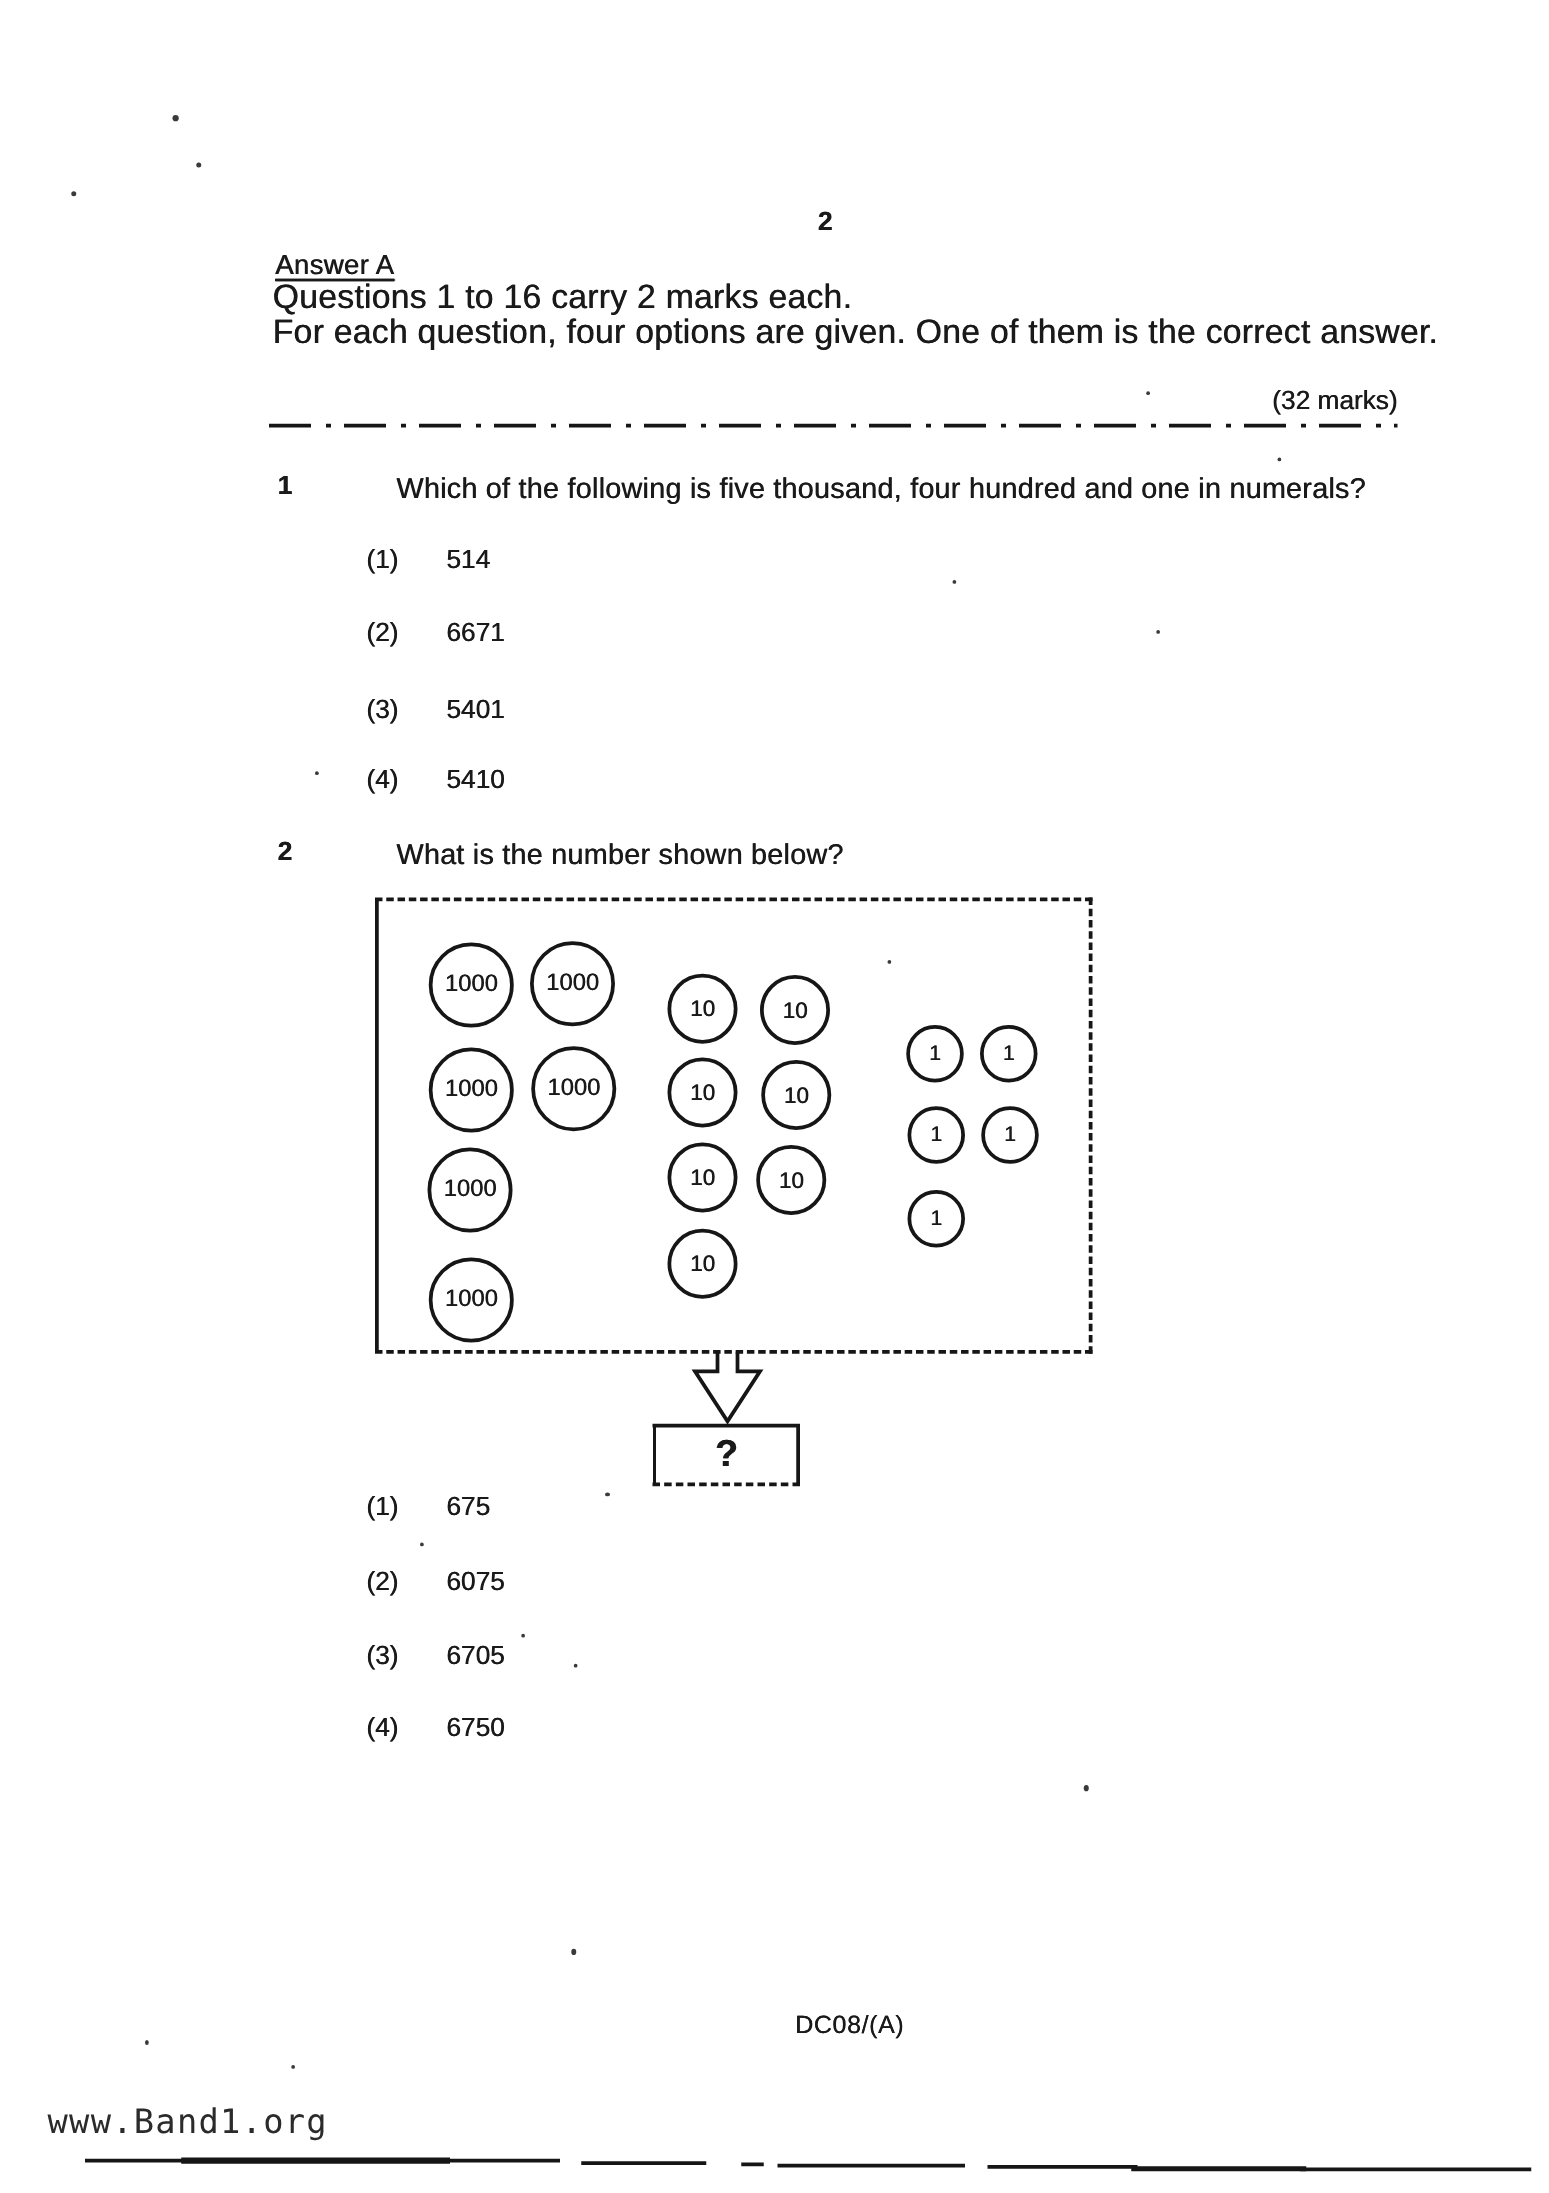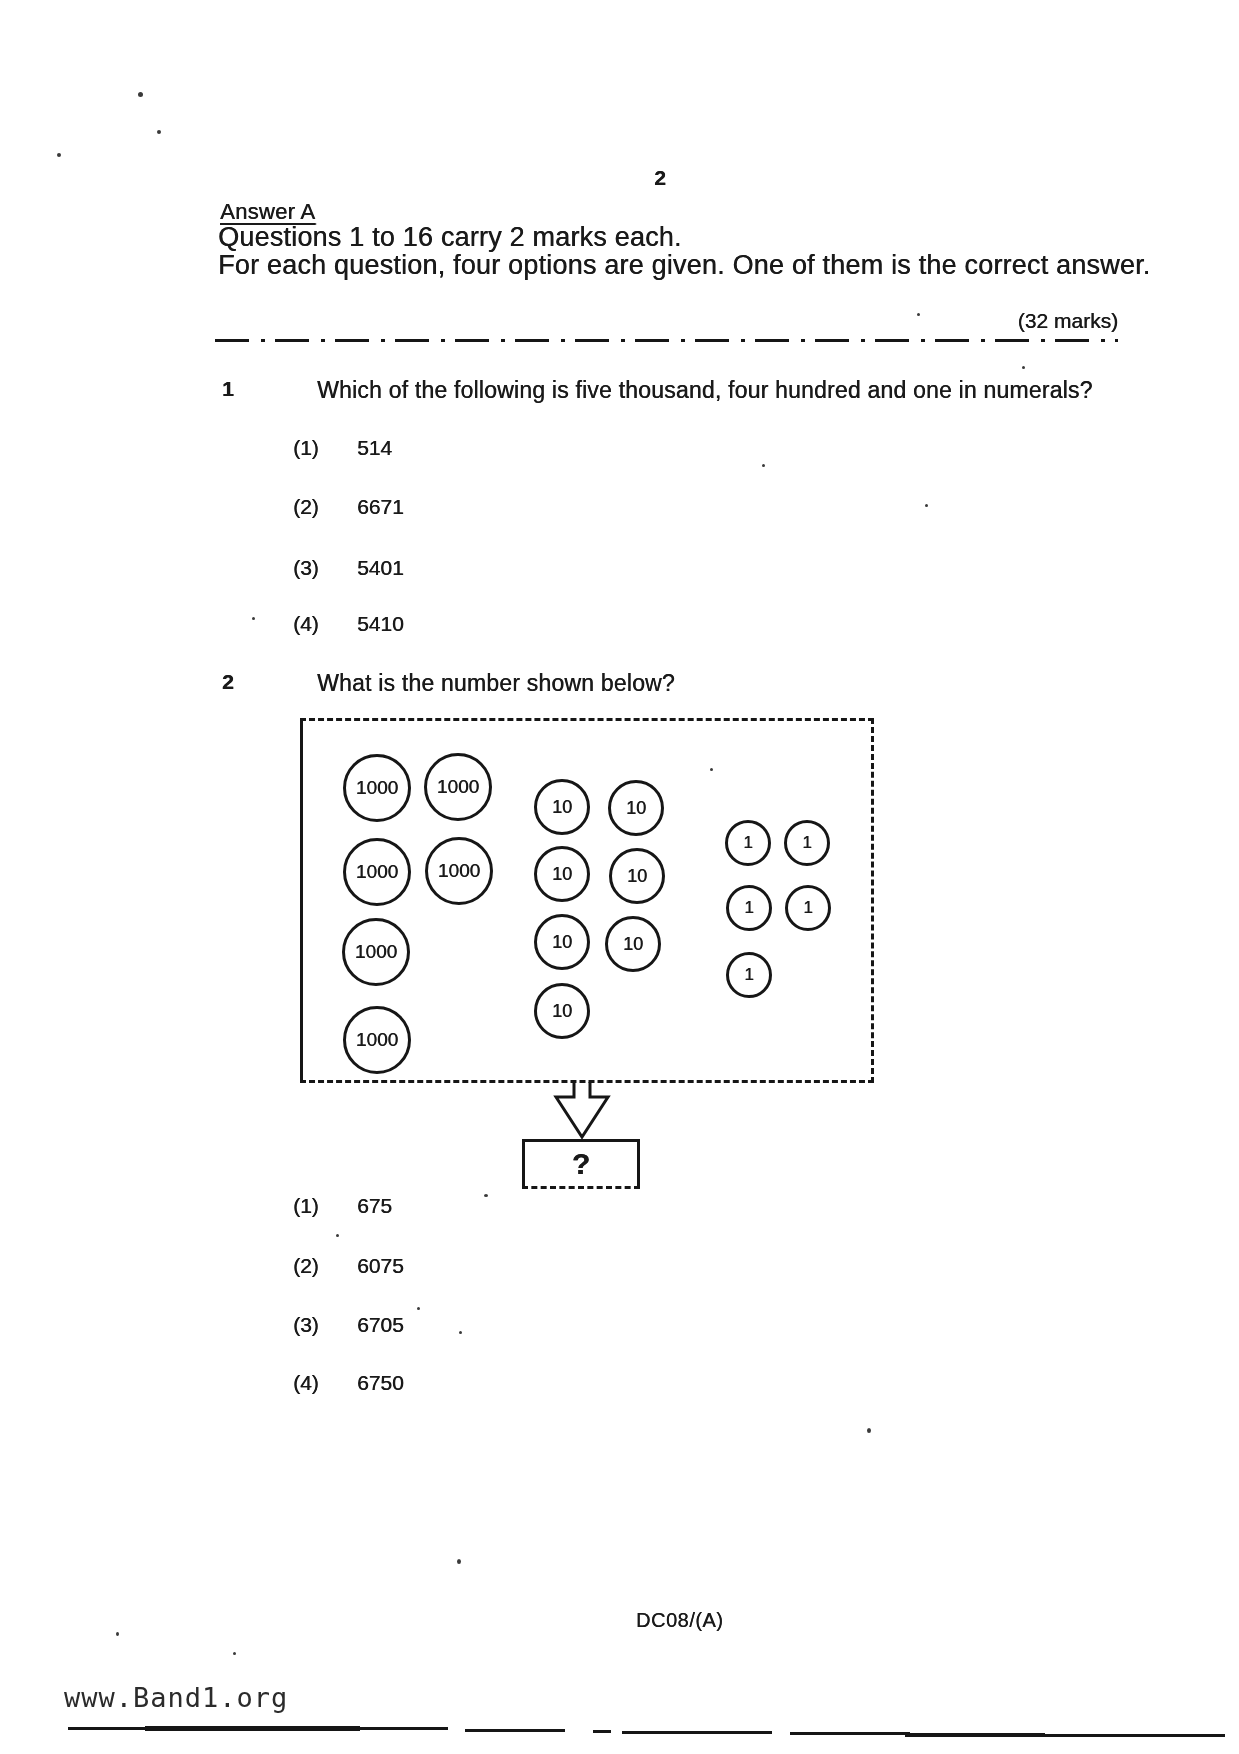--- a/index.html
+++ b/index.html
@@ -36,21 +36,21 @@
   .c1000{width:68px;height:68px;font-size:19px;text-align:right;}
   .c10{width:56px;height:56px;font-size:18px;}
   .c1{width:46px;height:46px;font-size:17px;}
   .arrow-svg{position:absolute;left:548px;top:1080px;}
   .result-box{position:absolute;left:522px;top:1139px;width:112px;height:44px;
        border:3px solid #161616;border-bottom-style:dashed;
        display:flex;align-items:center;justify-content:center;
        font-size:30px;font-weight:bold;text-shadow:.5px 0 0 currentColor;}
   .footer-code{position:absolute;left:636px;top:1609px;font-size:20px;letter-spacing:.5px;
        text-shadow:.3px 0 0 currentColor;}
-  .watermark{position:absolute;left:64px;top:1682px;font-family:"DejaVu Sans Mono",monospace;
+  .watermark{position:absolute;left:38px;top:1682px;font-family:"DejaVu Sans Mono",monospace;
        font-size:27px;color:#2b2b2b;letter-spacing:1px;}
   .seg{position:absolute;background:#161616;}
   .speck{position:absolute;background:#3a3a3a;border-radius:50%;}
 </style>
 </head>
 <body>
 
 <div class="page">
 
   <div class="speck" style="left:138px;top:92px;width:5px;height:5px"></div>

